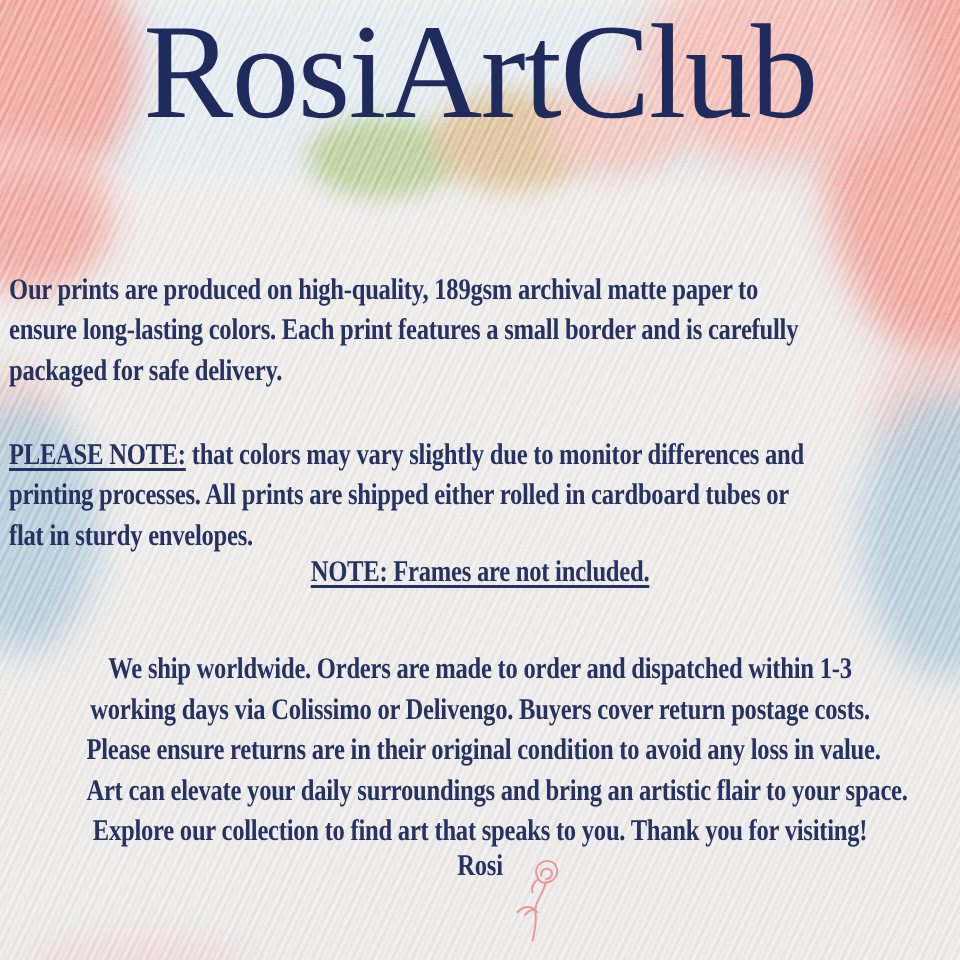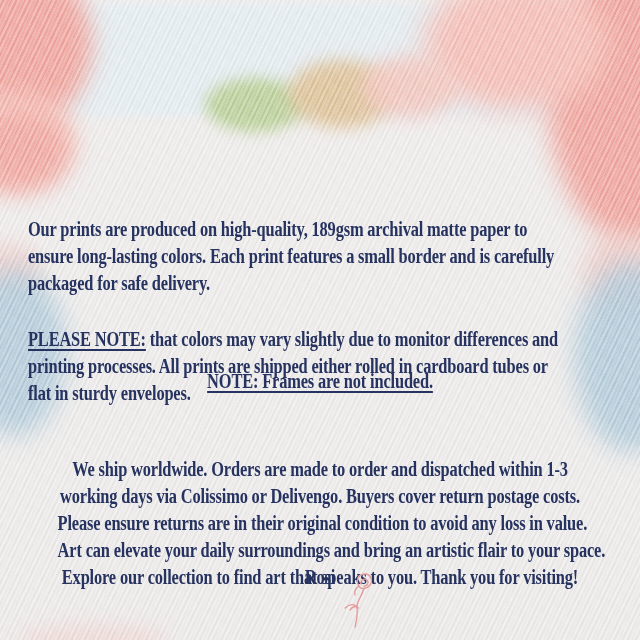--- a/index.html
+++ b/index.html
@@ -36,21 +36,21 @@
     color:var(--navy-text);letter-spacing:-1px;
   }
   .block{position:absolute;left:0;right:0;}
   .line{
     height:27px;line-height:27px;white-space:nowrap;
     font-size:20px;font-weight:700;letter-spacing:-0.2px;
     transform:scaleX(0.82);
   }
   .align-left .line{transform-origin:0 50%;}
   .align-center .line{text-align:center;transform-origin:50% 50%;}
-  .pad-left{padding-left:28px;margin-top:36px;}
+  .pad-left{padding-left:6px;}
   .u{text-decoration:underline;text-decoration-thickness:2px;text-underline-offset:3px;}
   .rose{position:absolute;left:342px;top:571px;width:34px;height:58px;z-index:11;}
   .rose svg{width:100%;height:100%;}
 </style>
 </head>
 <body>
 
 <div class="canvas">
 
   <div class="band" style="left:62px;top:4px;width:515px;height:112px;background:var(--title-band);filter:blur(4px);"></div>
@@ -65,40 +65,41 @@
   <div class="blob" style="left:-22px;top:244px;width:62px;height:54px;background:#eec4c0;filter:blur(10px);opacity:.7;"></div>
   <div class="blob" style="left:-38px;top:268px;width:104px;height:168px;background:var(--watercolor-blue);filter:blur(12px);opacity:.85;"></div>
   <div class="blob" style="left:584px;top:232px;width:76px;height:84px;background:#eec0bb;filter:blur(12px);opacity:.75;"></div>
   <div class="blob" style="left:574px;top:262px;width:116px;height:190px;background:var(--watercolor-blue);filter:blur(12px);opacity:.85;"></div>
   <div class="blob" style="left:18px;top:624px;width:150px;height:32px;background:#f0c9c4;filter:blur(9px);opacity:.5;"></div>
 
   <div class="texture"></div>
 
   <div class="text-layer">
 
+    <h1 class="page-title">RosiArtClub</h1>
 
 
     <div class="block align-left pad-left" style="top:180px;">
       <div class="line">Our prints are produced on high-quality, 189gsm archival matte paper to</div>
       <div class="line">ensure long-lasting colors. Each print features a small border and is carefully</div>
       <div class="line">packaged for safe delivery.</div>
     </div>
 
     <div class="block align-left pad-left" style="top:290px;">
       <div class="line"><span class="u">PLEASE NOTE:</span><span> that colors may vary slightly due to monitor differences and</span></div>
       <div class="line">printing processes. All prints are shipped either rolled in cardboard tubes or</div>
       <div class="line">flat in sturdy envelopes.</div>
     </div>
 
     <div class="block align-center" style="top:368px;">
       <div class="line"><span class="u">NOTE: Frames are not included.</span></div>
     </div>
 
 
-    <div class="block align-center" style="top:456px;">
+    <div class="block align-center" style="top:433px;">
       <div class="line">We ship worldwide. Orders are made to order and dispatched within 1-3</div>
       <div class="line">working days via Colissimo or Delivengo. Buyers cover return postage costs.</div>
       <div class="line">Please ensure returns are in their original condition to avoid any loss in value.</div>
       <div class="line">Art can elevate your daily surroundings and bring an artistic flair to your space.</div>
       <div class="line">Explore our collection to find art that speaks to you. Thank you for visiting!</div>
     </div>
 
     <div class="block align-center" style="top:564px;">
       <div class="line">Rosi</div>
     </div>

